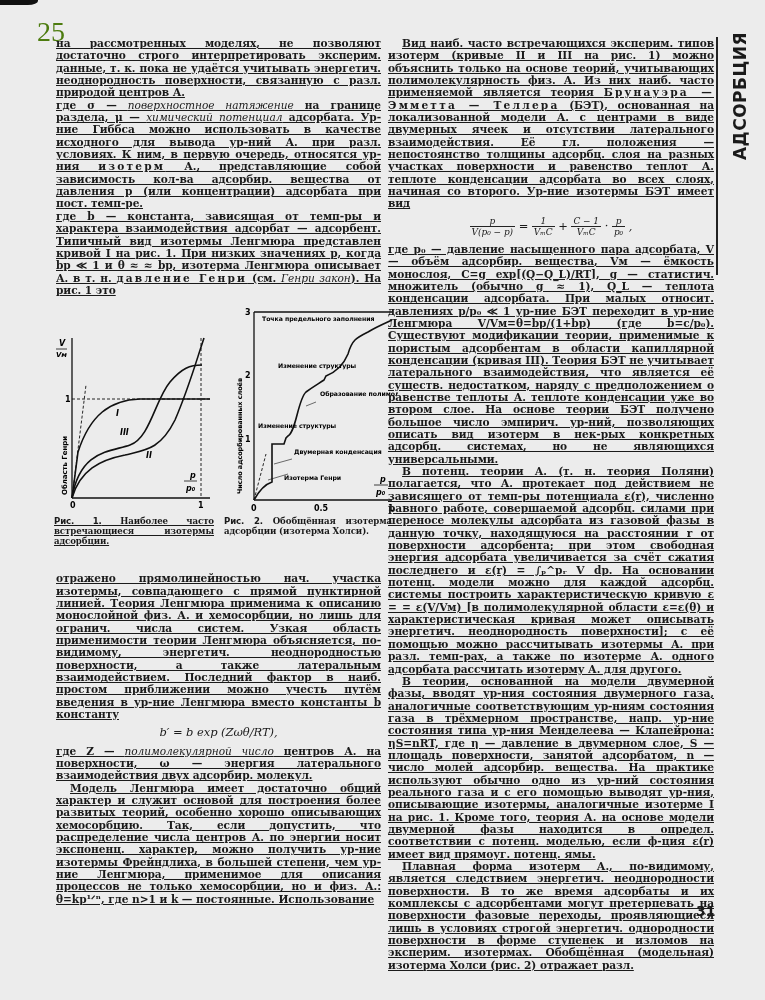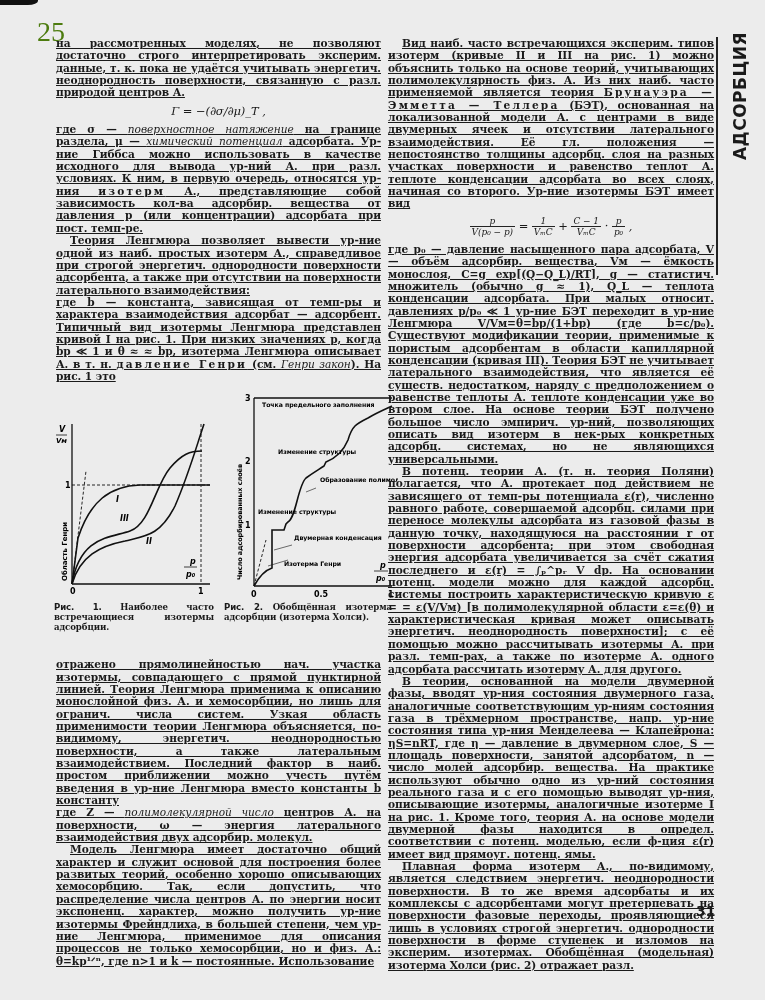--- a/index.html
+++ b/index.html
@@ -35,21 +35,21 @@
   .frac .num { display: block; border-bottom: 1px solid #222; padding: 0 2px; }
   .frac .den { display: block; padding: 0 2px; }
   .figs { position: relative; height: 262px; margin: 8px 0 6px 0; }
   .fig { position: absolute; }
   .fig1 { left: -6px; top: 26px; width: 165px; height: 182px; }
   .fig2 { left: 172px; top: 0px; width: 170px; height: 212px; }
   .caption {
     position: absolute; font-size: 8.6px; line-height: 10px; font-weight: bold;
     text-align: justify; letter-spacing: -0.1px;
   }
-  .cap1 { left: -2px; top: 212px; width: 160px; }
+  .cap1 { left: -2px; top: 212px; width: 160px; text-decoration: underline; }
   .cap2 { left: 168px; top: 212px; width: 168px; }
   .cap-lead { font-family: "DejaVu Sans", sans-serif; font-weight: bold; }
   .side-rule { position: absolute; left: 716px; top: 37px; width: 1.5px; height: 238px; background: #222; }
   .side-head {
     position: absolute; left: 740px; top: 96px; transform: translate(-50%, -50%) rotate(-90deg);
     font-family: "DejaVu Sans", sans-serif; font-weight: bold; font-size: 17px; letter-spacing: 0.5px; white-space: nowrap;
   }
   .book-page-no {
     position: absolute; left: 696px; top: 903px;
     font-family: "DejaVu Sans", sans-serif; font-weight: bold; font-size: 14px;
@@ -57,23 +57,21 @@
   svg text { font-family: "DejaVu Sans", sans-serif; }
 </style>
 </head>
 <body>
 
 <div class="corner-mark"></div>
 <div class="scan-page-no">25</div>
 
 <div class="col col-left">
   <p>на рассмотренных моделях, не позволяют достаточно строго интерпретировать эксперим. данные, т. к. пока не удаётся учитывать энергетич. неоднородность поверхности, связанную с разл. природой центров А.</p>
-  <div class="formula">Γ = −(∂σ/∂μ)_T ,</div>
   <p><span>где σ — </span><em>поверхностное натяжение</em><span> на границе раздела, μ — </span><em>химический потенциал</em><span> адсорбата. Ур-ние Гиббса можно использовать в качестве исходного для вывода ур-ний А. при разл. условиях. К ним, в первую очередь, относятся ур-ния </span><span class="spaced">изотерм</span><span> А., представляющие собой зависимость кол-ва адсорбир. вещества от давления p (или концентрации) адсорбата при пост. темп-ре.</span></p>
-  <p class="ind">Теория Ленгмюра позволяет вывести ур-ние одной из наиб. простых изотерм А., справедливое при строгой энергетич. однородности поверхности адсорбента, а также при отсутствии на поверхности латерального взаимодействия:</p>
   <p><span>где b — константа, зависящая от темп-ры и характера взаимодействия адсорбат — адсорбент. Типичный вид изотермы Ленгмюра представлен кривой I на рис. 1. При низких значениях p, когда bp ≪ 1 и θ ≈ ≈ bp, изотерма Ленгмюра описывает А. в т. н. </span><span class="spaced">давление Генри</span><span> (см. </span><em>Генри закон</em><span>). На рис. 1 это</span></p>
 
   <div class="figs">
 
     <svg class="fig fig1" viewBox="0 0 165 182">
       <line x1="22" y1="8" x2="22" y2="168" stroke="#111" stroke-width="1.3"></line>
       <line x1="22" y1="168" x2="160" y2="168" stroke="#111" stroke-width="1.3"></line>
       <line x1="22" y1="69" x2="160" y2="69" stroke="#111" stroke-width="0.9" stroke-dasharray="3,2"></line>
       <line x1="151" y1="8" x2="151" y2="168" stroke="#111" stroke-width="0.9" stroke-dasharray="3,2"></line>
       <line x1="22" y1="168" x2="36" y2="55" stroke="#111" stroke-width="0.9" stroke-dasharray="3,2"></line>
@@ -120,20 +118,21 @@
       <line x1="60" y1="170" x2="40" y2="176" stroke="#111" stroke-width="0.6"></line>
       <line x1="64" y1="155" x2="46" y2="160" stroke="#111" stroke-width="0.6"></line>
       <line x1="88" y1="98" x2="78" y2="102" stroke="#111" stroke-width="0.6"></line>
     </svg>
 
     <div class="caption cap1"><span class="cap-lead">Рис. 1.</span><span> Наиболее часто встречающиеся изотермы адсорбции.</span></div>
     <div class="caption cap2"><span class="cap-lead">Рис. 2.</span><span> Обобщённая изотерма адсорбции (изотерма Холси).</span></div>
   </div>
 
   <p>отражено прямолинейностью нач. участка изотермы, совпадающего с прямой пунктирной линией. Теория Ленгмюра применима к описанию монослойной физ. А. и хемосорбции, но лишь для огранич. числа систем. Узкая область применимости теории Ленгмюра объясняется, по-видимому, энергетич. неоднородностью поверхности, а также латеральным взаимодействием. Последний фактор в наиб. простом приближении можно учесть путём введения в ур-ние Ленгмюра вместо константы b константу</p>
+  <div class="formula">b′ = b exp (Zωθ/RT),</div>
   <p><span>где Z — </span><em>полимолекулярной число</em><span> центров А. на поверхности, ω — энергия латерального взаимодействия двух адсорбир. молекул.</span></p>
   <p class="ind">Модель Ленгмюра имеет достаточно общий характер и служит основой для построения более развитых теорий, особенно хорошо описывающих хемосорбцию. Так, если допустить, что распределение числа центров А. по энергии носит экспоненц. характер, можно получить ур-ние изотермы Фрейндлиха, в большей степени, чем ур-ние Ленгмюра, применимое для описания процессов не только хемосорбции, но и физ. А.: θ=kp¹ᐟⁿ, где n&gt;1 и k — постоянные. Использование</p>
 </div>
 
 <div class="col col-right">
   <p class="ind"><span>Вид наиб. часто встречающихся эксперим. типов изотерм (кривые II и III на рис. 1) можно объяснить только на основе теорий, учитывающих полимолекулярность физ. А. Из них наиб. часто применяемой является теория </span><span class="spaced">Брунауэра — Эмметта — Теллера</span><span> (БЭТ), основанная на локализованной модели А. с центрами в виде двумерных ячеек и отсутствии латерального взаимодействия. Её гл. положения — непостоянство толщины адсорбц. слоя на разных участках поверхности и равенство теплот А. теплоте конденсации адсорбата во всех слоях, начиная со второго. Ур-ние изотермы БЭТ имеет вид</span></p>
   <div class="formula">
     <span class="frac"><span class="num">p</span><span class="den">V(p₀ − p)</span></span>
     =
     <span class="frac"><span class="num">1</span><span class="den">VₘC</span></span>

